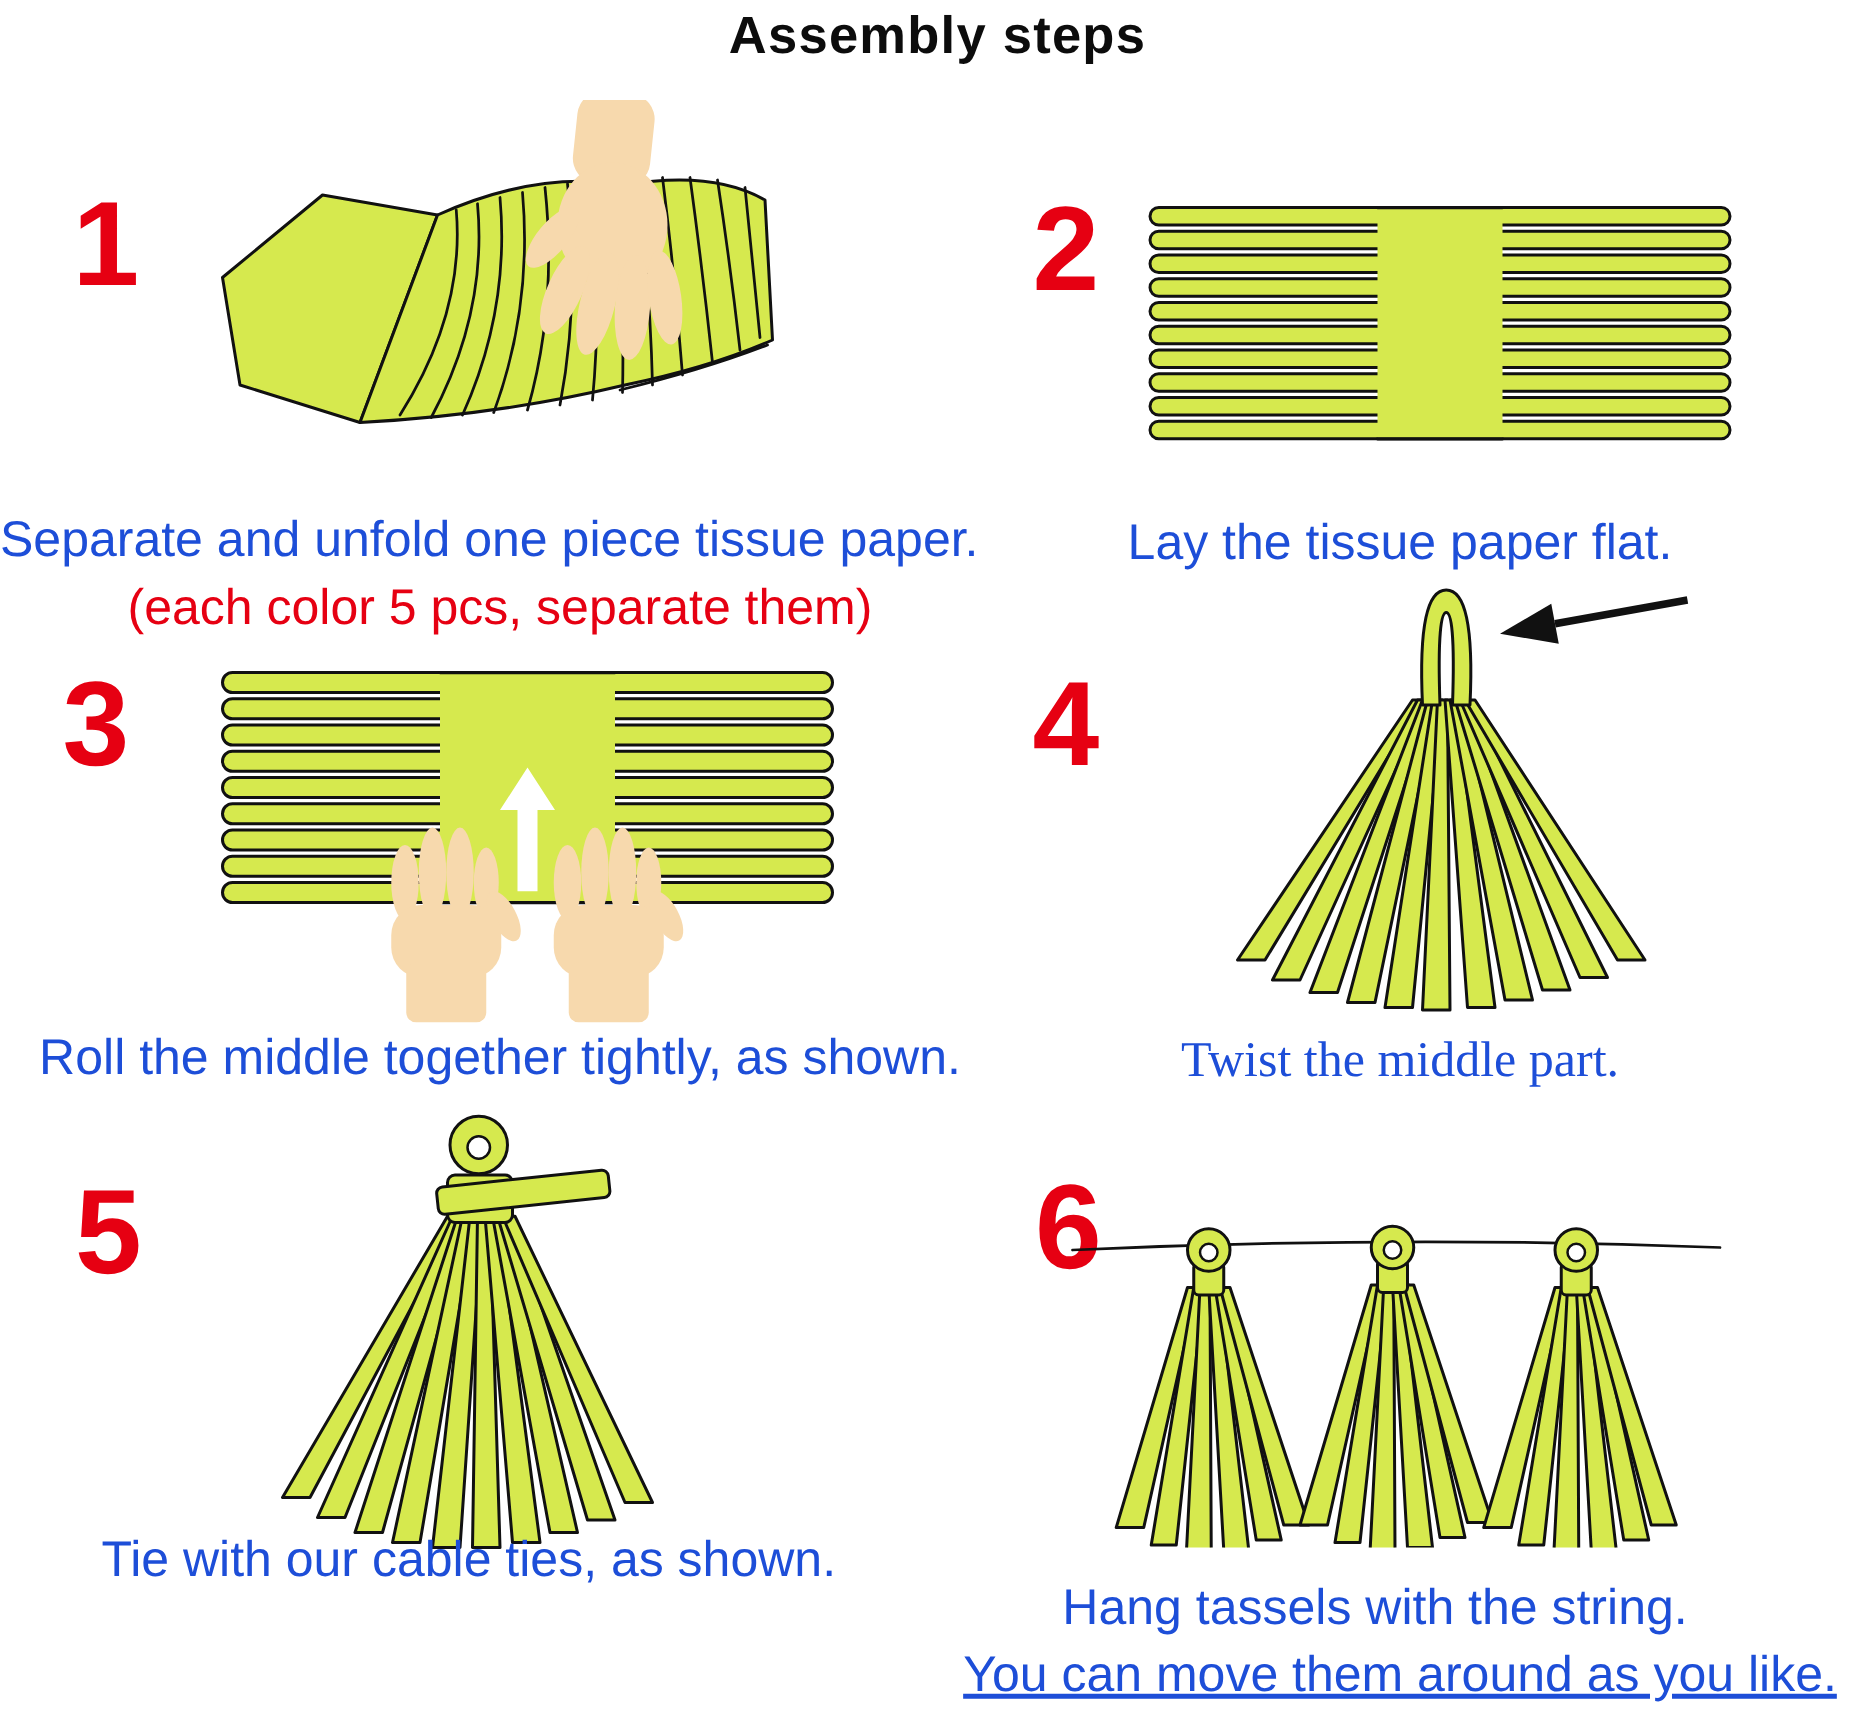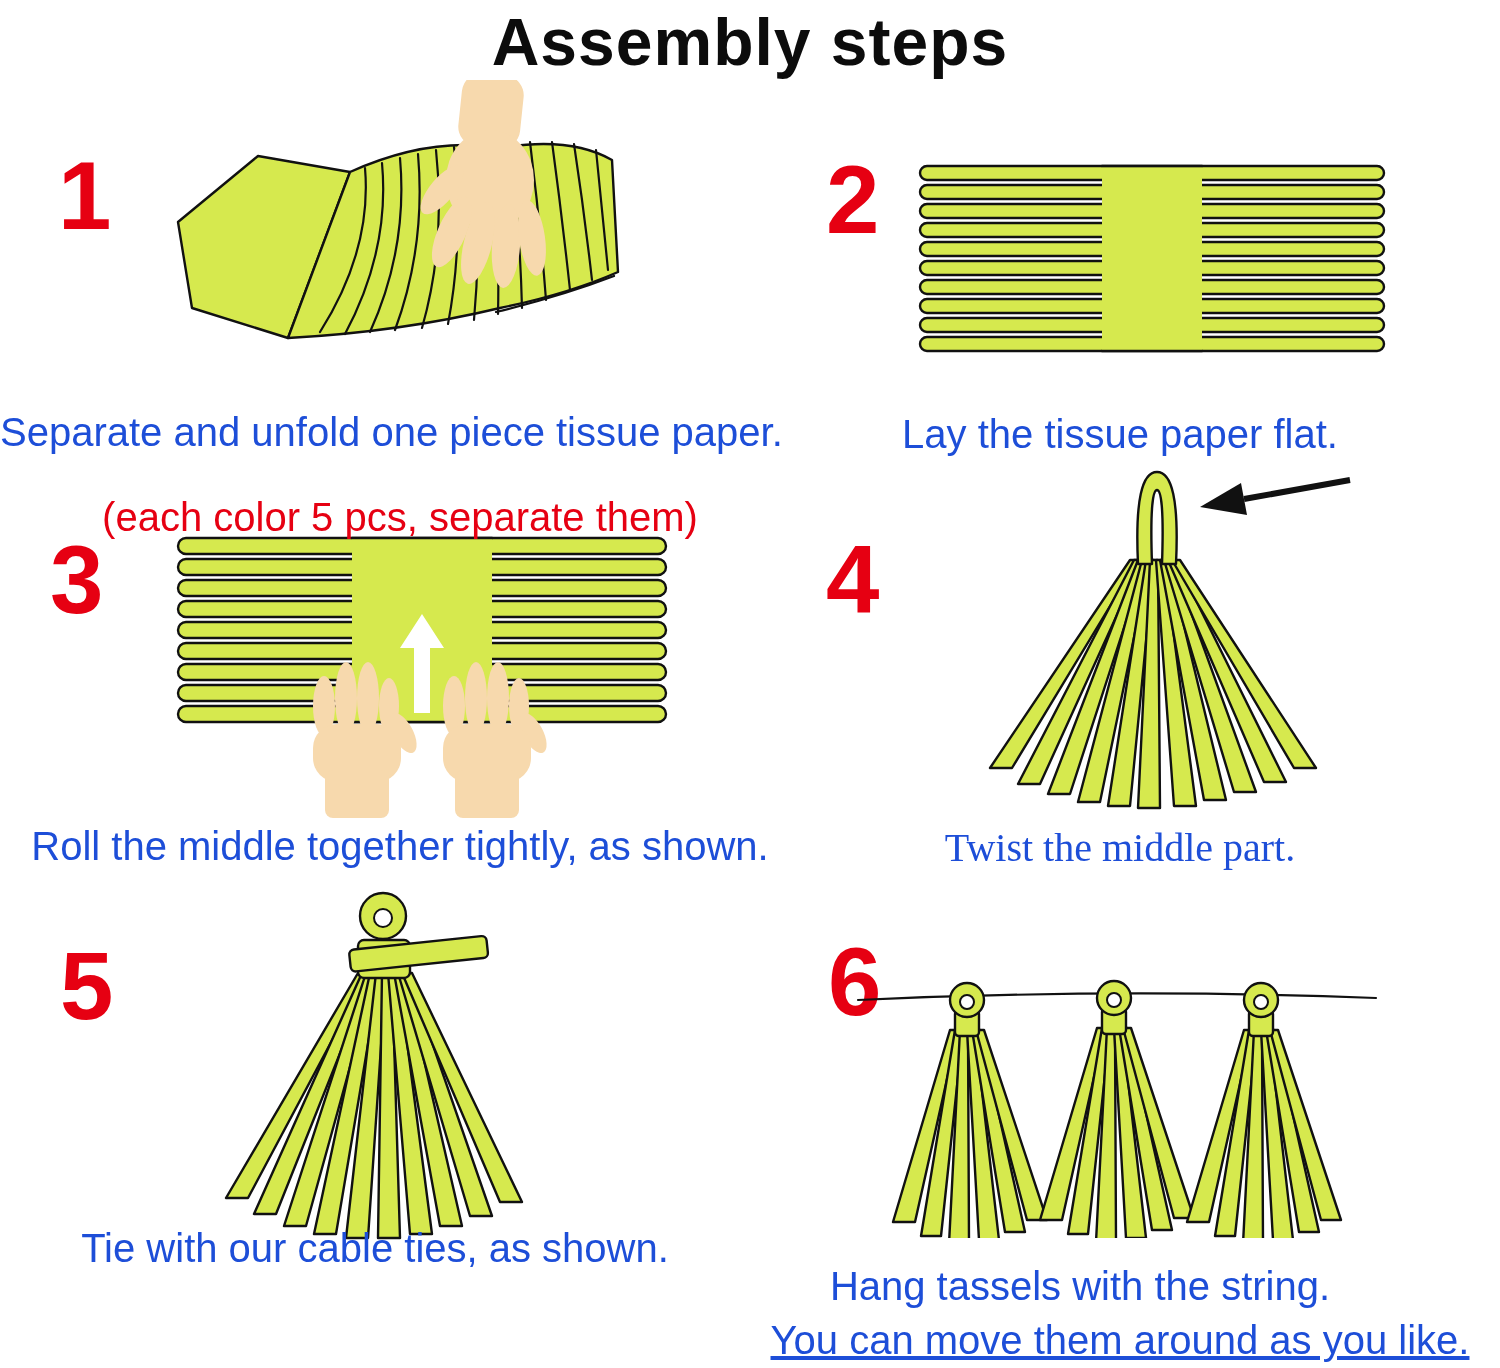--- a/index.html
+++ b/index.html
@@ -12,21 +12,21 @@
   .page{
     position:relative;
     width:1500px;height:1368px;
     background:#ffffff;
     font-family:"Liberation Sans", sans-serif;
     color:var(--ink);
     overflow:hidden;
   }
   .title{
     position:absolute;top:4px;left:0;width:1500px;
-    text-align:center;font-size:66px;font-weight:700;
+    text-align:center;font-size:42px;font-weight:700;
     letter-spacing:1px;color:#0c0c0c;
   }
   .num{
     position:absolute;font-size:96px;font-weight:700;color:var(--red);
     line-height:1;
   }
   .caption{
     position:absolute;font-size:40px;color:#1d4ed8;text-align:center;
     white-space:nowrap;
   }
@@ -42,26 +42,26 @@
   .ringhole{fill:#ffffff;stroke:#111;stroke-width:2;}
   .blackfill{fill:#111;stroke:none;}
   
   .n1{left:58px;top:148px;} .n2{left:826px;top:152px;}
   .n3{left:50px;top:532px;} .n4{left:826px;top:532px;}
   .n5{left:60px;top:938px;} .n6{left:828px;top:934px;}
   .s1{left:160px;top:80px;} .s2{left:912px;top:158px;}
   .s3{left:172px;top:528px;} .s4{left:952px;top:452px;}
   .s5{left:200px;top:878px;} .s6{left:852px;top:932px;}
   .c1{left:0px;top:410px;width:780px;}
-  .c1n{left:10px;top:464px;width:780px;margin-top:31px;}
+  .c1n{left:10px;top:464px;width:780px;}
   .c2{left:760px;top:412px;width:720px;}
   .c3{left:0px;top:824px;width:800px;}
   .c4{left:760px;top:824px;width:720px;font-family:Liberation Serif, serif;}
   .c5{left:10px;top:1226px;width:730px;}
-  .c6a{left:720px;top:1264px;width:720px;}
+  .c6a{left:740px;top:1264px;width:720px;}
   .c6b{left:740px;top:1318px;width:760px;text-decoration:underline;}
 </style>
 </head>
 <body>
 
 <div class="page">
 
   <div class="title">Assembly steps</div>
 
   <div class="num n1">1</div>

